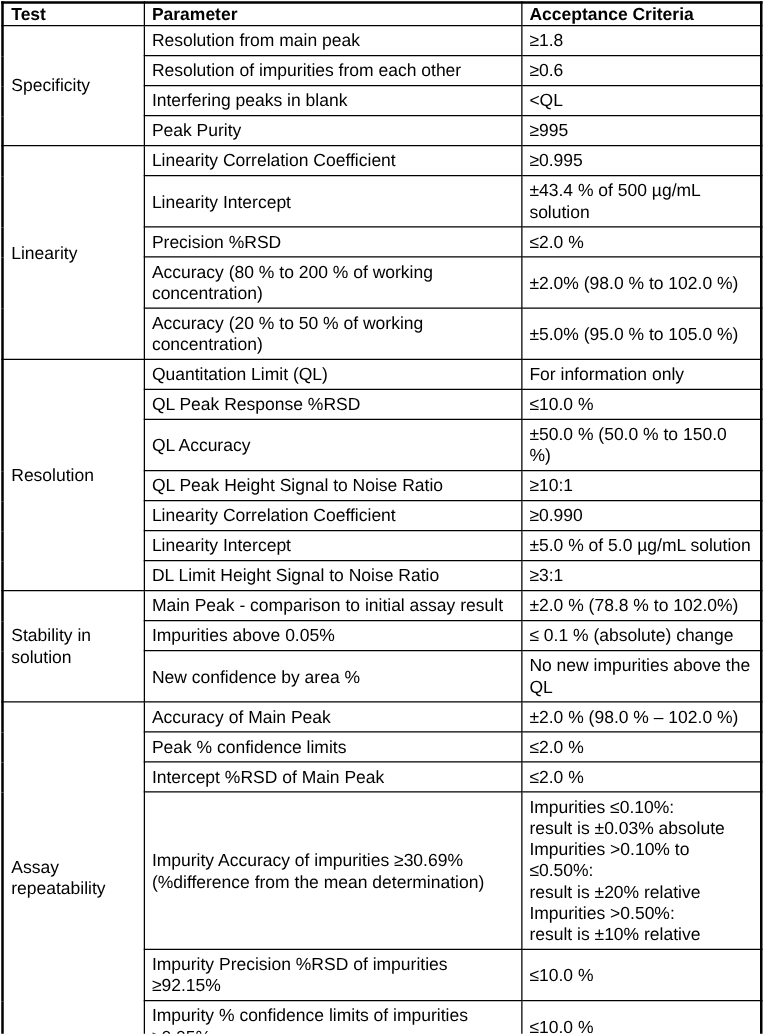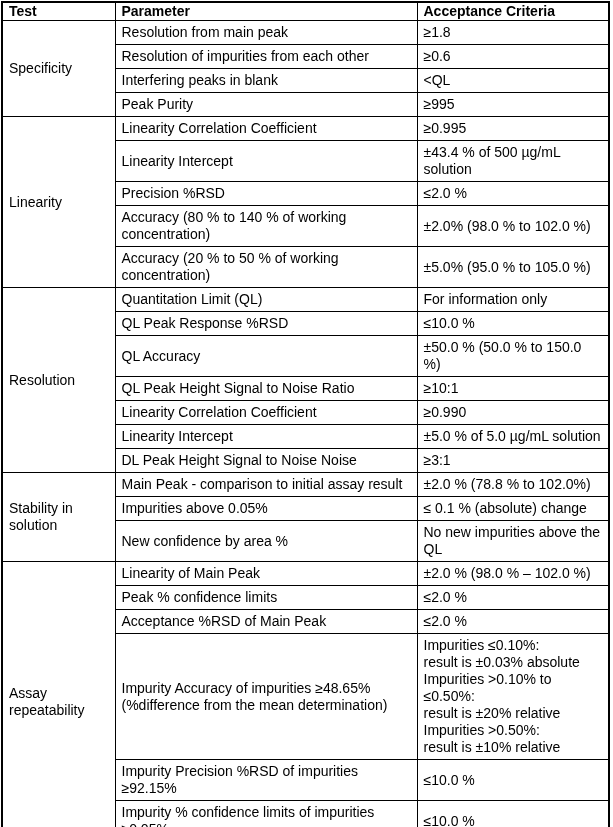--- a/index.html
+++ b/index.html
@@ -84,21 +84,21 @@
         <tr>
           <td>Linearity Intercept</td>
           <td>±43.4 % of 500 µg/mL
 solution</td>
         </tr>
         <tr>
           <td>Precision %RSD</td>
           <td>≤2.0 %</td>
         </tr>
         <tr>
-          <td>Accuracy (80 % to 140 % of working
+          <td>Accuracy (80 % to 200 % of working
 concentration)</td>
           <td>±2.0% (98.0 % to 102.0 %)</td>
         </tr>
         <tr>
           <td>Accuracy (20 % to 50 % of working
 concentration)</td>
           <td>±5.0% (95.0 % to 105.0 %)</td>
         </tr>
         <tr>
           <td rowspan="7">Resolution</td>
@@ -119,52 +119,52 @@
         </tr>
         <tr>
           <td>Linearity Correlation Coefficient</td>
           <td>≥0.990</td>
         </tr>
         <tr>
           <td>Linearity Intercept</td>
           <td>±5.0 % of 5.0 µg/mL solution</td>
         </tr>
         <tr>
-          <td>DL Peak Height Signal to Noise Noise</td>
+          <td>DL Limit Height Signal to Noise Ratio</td>
           <td>≥3:1</td>
         </tr>
         <tr>
           <td rowspan="3">Stability in solution</td>
           <td>Main Peak - comparison to initial assay result</td>
           <td>±2.0 % (78.8 % to 102.0%)</td>
         </tr>
         <tr>
           <td>Impurities above 0.05%</td>
           <td>≤ 0.1 % (absolute) change</td>
         </tr>
         <tr>
           <td>New confidence by area %</td>
           <td>No new impurities above the
 QL</td>
         </tr>
         <tr>
           <td rowspan="6">Assay repeatability</td>
-          <td>Linearity of Main Peak</td>
+          <td>Accuracy of Main Peak</td>
           <td>±2.0 % (98.0 % – 102.0 %)</td>
         </tr>
         <tr>
           <td>Peak % confidence limits</td>
           <td>≤2.0 %</td>
         </tr>
         <tr>
-          <td>Acceptance %RSD of Main Peak</td>
+          <td>Intercept %RSD of Main Peak</td>
           <td>≤2.0 %</td>
         </tr>
         <tr>
-          <td>Impurity Accuracy of impurities ≥48.65%
+          <td>Impurity Accuracy of impurities ≥30.69%
 (%difference from the mean determination)</td>
           <td>Impurities ≤0.10%:
 result is ±0.03% absolute
 Impurities &gt;0.10% to
 ≤0.50%:
 result is ±20% relative
 Impurities &gt;0.50%:
 result is ±10% relative</td>
         </tr>
         <tr>

